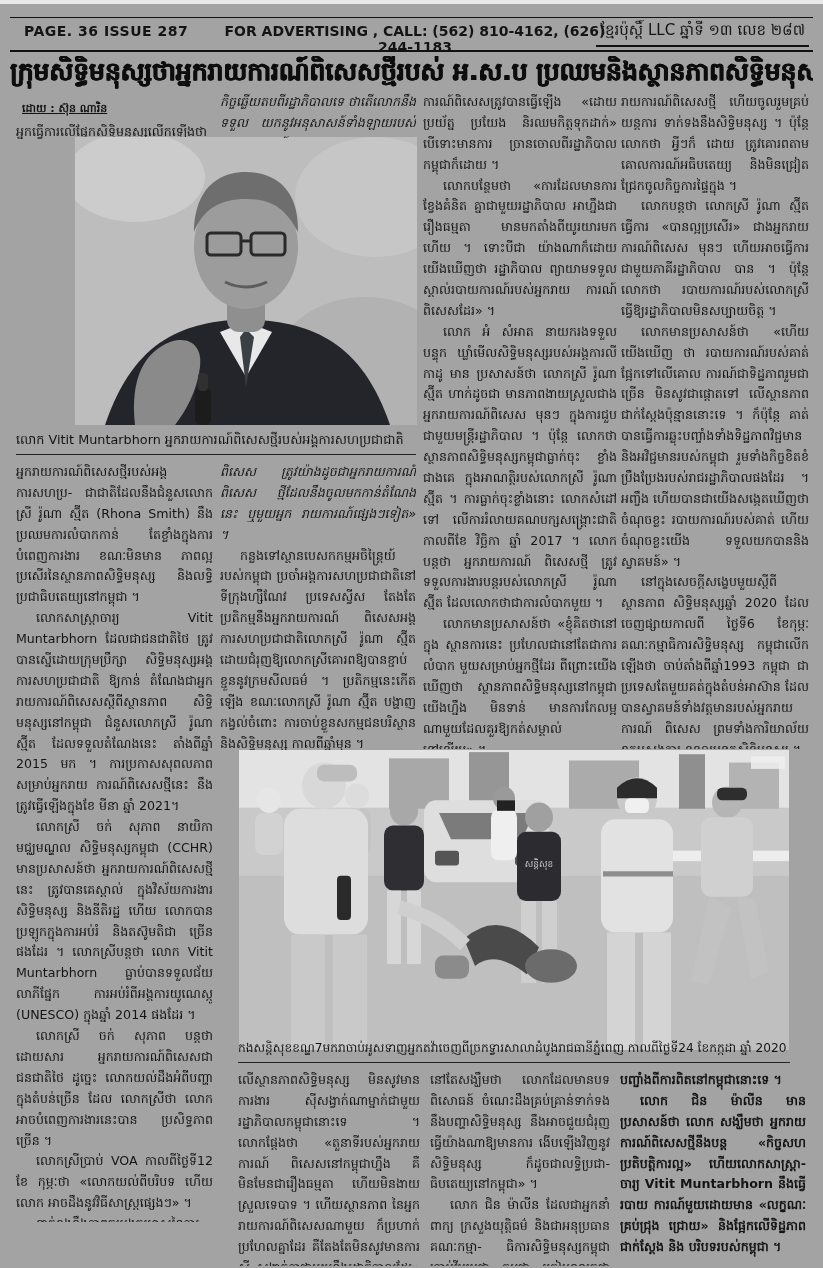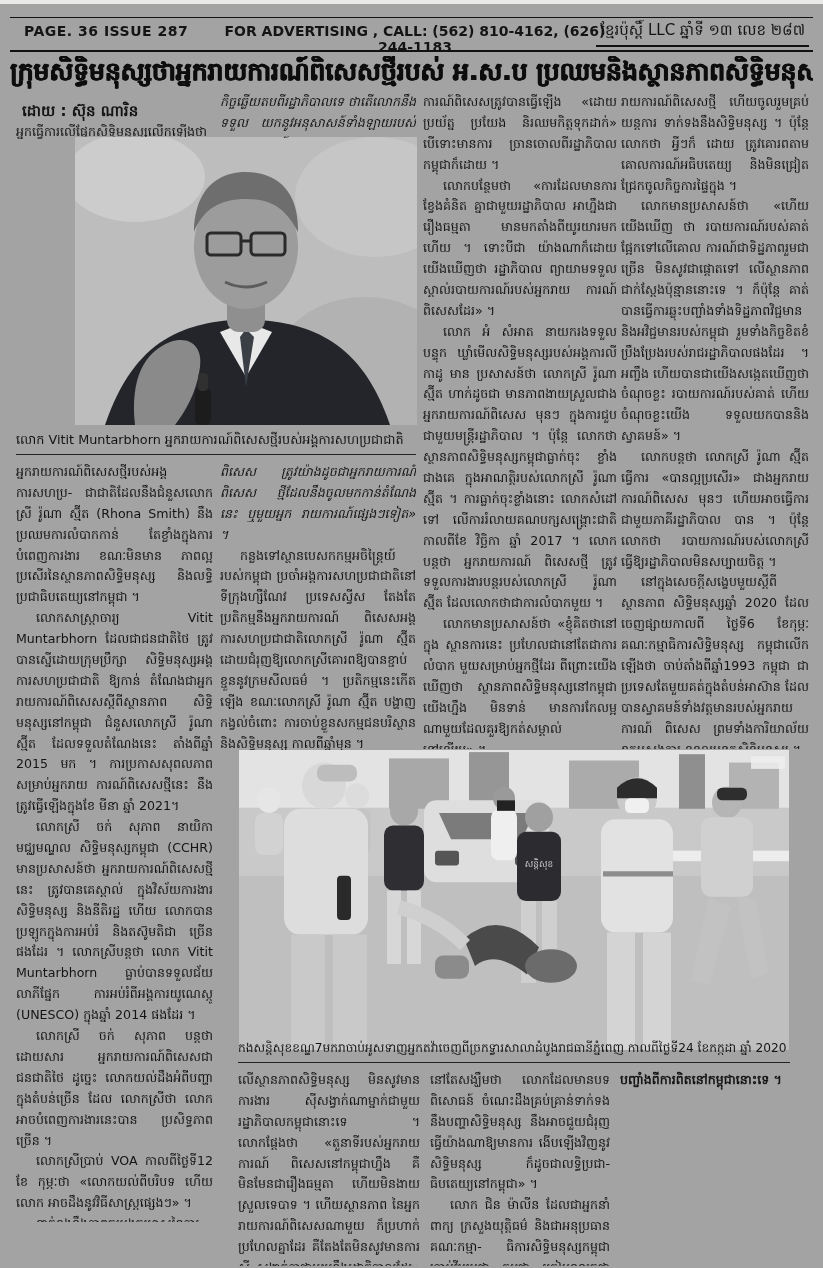--- a/index.html
+++ b/index.html
@@ -16,21 +16,21 @@
   .hdr-left  { position:absolute; left:24px;  top:19px; font-size:14px; font-weight:bold; letter-spacing:.5px; }
   .hdr-mid   { position:absolute; left:215px; top:19px; width:400px; text-align:center; font-size:14px; font-weight:bold; }
   .hdr-brand { position:absolute; right:14px; top:16px; font-size:15px; font-weight:normal; border-bottom:2px solid #111; padding:0 4px 3px 4px; }
   
   .headline {
     position:absolute; left:10px; right:10px; top:52px; height:40px;
     font-size:25px; font-weight:900; text-align:center; white-space:nowrap;
     color:#0d0d0d; text-shadow:0.7px 0 #0d0d0d, -0.3px 0 #0d0d0d;
     overflow:hidden;
   }
-  .byline { position:absolute; left:22px; top:97px; font-size:15px; font-weight:bold; }
+  .byline { position:absolute; left:22px; top:97px; font-size:11px; font-weight:bold;text-decoration:underline; }
   .lead-line { position:absolute; left:16px; top:118px; width:196px; font-size:12.5px; overflow:hidden; height:22px; }
   
   .txt { font-size:12.6px; line-height:1.66; text-align:justify; overflow:hidden; position:absolute; }
   .txt p { text-indent:0; margin:0; }
   .txt p.indent { text-indent:20px; }
   .txt p.italic { font-style:italic; }
   .col2top { left:220px; top:88px;  width:196px; height:46px; font-style:italic; }
   .col1    { left:16px;  top:458px; width:197px; height:760px; }
   .col2mid { left:220px; top:458px; width:196px; height:288px; }
   .col3    { left:423px; top:88px;  width:194px; height:657px; }
@@ -112,22 +112,22 @@
       <p class="indent">កន្លងទៅស្ថានបេសកកម្មអចិន្ត្រៃយ៍របស់កម្ពុជា ប្រចាំអង្គការសហប្រជាជាតិនៅទីក្រុងហ្សឺណែវ ប្រទេសស្វីស តែងតែប្រតិកម្មនឹងអ្នករាយការណ៍ ពិសេសអង្គការសហប្រជាជាតិលោកស្រី រ៉ូណា ស្ម៊ីត ដោយជំរុញឱ្យលោកស្រីគោរពឱ្យបានខ្ជាប់ ខ្ជួននូវក្រមសីលធម៌ ។ ប្រតិកម្មនេះកើតឡើង ខណៈលោកស្រី រ៉ូណា ស្ម៊ីត បង្ហាញកង្វល់ចំពោះ ការចាប់ខ្លួនសកម្មជនបរិស្ថាន និងសិទ្ធិមនុស្ស កាលពីឆ្នាំមុន ។</p>
     </div>
   <div class="txt col3">
       <p>ការណ៍ពិសេសត្រូវបានធ្វើឡើង «ដោយប្រយ័ត្ន ប្រយែង និរឈមកិត្តទុកដាក់» បើទោះមានការ ច្រានចោលពីរដ្ឋាភិបាលកម្ពុជាក៏ដោយ ។</p>
       <p class="indent">លោកបន្ថែមថា «ការដែលមានការខ្វែងគំនិត គ្នាជាមួយរដ្ឋាភិបាល អាហ្នឹងជារឿងធម្មតា មានមកតាំងពីយូរយារមកហើយ ។ ទោះបីជា យ៉ាងណាក៏ដោយ យើងឃើញថា រដ្ឋាភិបាល ព្យាយាមទទួលស្គាល់របាយការណ៍របស់អ្នករាយ ការណ៍ពិសេសដែរ» ។</p>
       <p class="indent">លោក អំ សំអាត នាយករងទទួលបន្ទុក ឃ្លាំមើលសិទ្ធិមនុស្សរបស់អង្គការលីកាដូ មាន ប្រសាសន៍ថា លោកស្រី រ៉ូណា ស្ម៊ីត ហាក់ដូចជា មានភាពងាយស្រួលជាងអ្នករាយការណ៍ពិសេស មុនៗ ក្នុងការជួបជាមួយមន្ត្រីរដ្ឋាភិបាល ។ ប៉ុន្តែ លោកថា ស្ថានភាពសិទ្ធិមនុស្សកម្ពុជាធ្លាក់ចុះ ខ្លាំងជាងគេ ក្នុងអាណត្តិរបស់លោកស្រី រ៉ូណា ស្ម៊ីត ។ ការធ្លាក់ចុះខ្លាំងនោះ លោកសំដៅទៅ លើការរំលាយគណបក្សសង្គ្រោះជាតិ កាលពីខែ វិច្ឆិកា ឆ្នាំ 2017 ។ លោកបន្តថា អ្នករាយការណ៍ ពិសេសថ្មី ត្រូវទទួលការងារបន្តរបស់លោកស្រី រ៉ូណា ស្ម៊ីត ដែលលោកថាជាការលំបាកមួយ ។</p>
       <p class="indent">លោកមានប្រសាសន៍ថា «ខ្ញុំគិតថានៅក្នុង ស្ថានការនេះ ប្រហែលជានៅតែជាការលំបាក មួយសម្រាប់អ្នកថ្មីដែរ ពីព្រោះយើងឃើញថា ស្ថានភាពសិទ្ធិមនុស្សនៅកម្ពុជាយើងហ្នឹង មិនទាន់ មានការកែលម្អណាមួយដែលគួរឱ្យកត់សម្គាល់ នៅឡើយ» ។</p>
     </div>
   <div class="txt col4">
       <p>រាយការណ៍ពិសេសថ្មី ហើយចូលរួមគ្រប់យន្តការ ទាក់ទងនឹងសិទ្ធិមនុស្ស ។ ប៉ុន្តែលោកថា អ្វីៗក៏ ដោយ ត្រូវគោរពតាមគោលការណ៍អធិបតេយ្យ និងមិនជ្រៀតជ្រែកចូលកិច្ចការផ្ទៃក្នុង ។</p>
+      <p class="indent">លោកបន្តថា លោកស្រី រ៉ូណា ស្ម៊ីត ធ្វើការ «បានល្អប្រសើរ» ជាងអ្នករាយការណ៍ពិសេស មុនៗ ហើយអាចធ្វើការជាមួយភាគីរដ្ឋាភិបាល បាន ។ ប៉ុន្តែលោកថា របាយការណ៍របស់លោកស្រី ធ្វើឱ្យរដ្ឋាភិបាលមិនសប្បាយចិត្ត ។</p>
       <p class="indent">លោកមានប្រសាសន៍ថា «ហើយយើងឃើញ ថា របាយការណ៍របស់គាត់ផ្អែកទៅលើគោល ការណ៍ជាទិដ្ឋភាពរួមជាច្រើន មិនសូវជាផ្តោតទៅ លើស្ថានភាពជាក់ស្តែងប៉ុន្មាននោះទេ ។ ក៏ប៉ុន្តែ គាត់បានធ្វើការឆ្លុះបញ្ចាំងទាំងទិដ្ឋភាពវិជ្ជមាន និងអវិជ្ជមានរបស់កម្ពុជា រួមទាំងកិច្ចខិតខំ ប្រឹងប្រែងរបស់រាជរដ្ឋាភិបាលផងដែរ ។ អញ្ចឹង ហើយបានជាយើងសង្កេតឃើញថា ចំណុចខ្លះ របាយការណ៍របស់គាត់ ហើយចំណុចខ្លះយើង ទទួលយកបាននិងស្វាគមន៍» ។</p>
-      <p class="indent">លោកបន្តថា លោកស្រី រ៉ូណា ស្ម៊ីត ធ្វើការ «បានល្អប្រសើរ» ជាងអ្នករាយការណ៍ពិសេស មុនៗ ហើយអាចធ្វើការជាមួយភាគីរដ្ឋាភិបាល បាន ។ ប៉ុន្តែលោកថា របាយការណ៍របស់លោកស្រី ធ្វើឱ្យរដ្ឋាភិបាលមិនសប្បាយចិត្ត ។</p>
       <p class="indent">នៅក្នុងសេចក្តីសង្ខេបមួយស្តីពីស្ថានភាព សិទ្ធិមនុស្សឆ្នាំ 2020 ដែលចេញផ្សាយកាលពី ថ្ងៃទី6 ខែកុម្ភៈ គណៈកម្មាធិការសិទ្ធិមនុស្ស កម្ពុជាលើកឡើងថា ចាប់តាំងពីឆ្នាំ1993 កម្ពុជា ជាប្រទេសតែមួយគត់ក្នុងតំបន់អាស៊ាន ដែល បានស្វាគមន៍ទាំងវត្តមានរបស់អ្នករាយការណ៍ ពិសេស ព្រមទាំងការិយាល័យឧត្តមស្នងការ ទទួលបន្ទុកសិទ្ធិមនុស្ស ។</p>
     </div>
 
   <div class="photo2">
     <svg viewBox="0 0 550 286" preserveAspectRatio="none">
       <rect width="550" height="286" fill="#c9c9c9"></rect>
 
       <rect x="0" y="0" width="550" height="55" fill="#e3e3e3"></rect>
       <rect x="150" y="8" width="60" height="48" fill="#a8a8a8"></rect>
       <rect x="230" y="2" width="40" height="54" fill="#969696"></rect>
@@ -197,15 +197,16 @@
 
   <div class="txt col2bot">
       <p>លើស្ថានភាពសិទ្ធិមនុស្ស មិនសូវមានការងារ ស៊ីសង្វាក់ណាម្នាក់ជាមួយរដ្ឋាភិបាលកម្ពុជានោះទេ ។ លោកផ្តែងថា «តួនាទីរបស់អ្នករាយការណ៍ ពិសេសនៅកម្ពុជាហ្នឹង គឺមិនមែនជារឿងធម្មតា ហើយមិនងាយស្រួលទេបាទ ។ ហើយស្ថានភាព នៃអ្នករាយការណ៍ពិសេសណាមួយ ក៏ប្រហាក់ ប្រហែលគ្នាដែរ គឺតែងតែមិនសូវមានការស៊ី សង្វាក់គ្នាជាមួយនឹងរដ្ឋាភិបាលដែរ» ។</p>
     </div>
   <div class="txt col3bot">
       <p>នៅតែសង្ឃឹមថា លោកដែលមានបទពិសោធន៍ ចំណេះដឹងគ្រប់គ្រាន់ទាក់ទងនឹងបញ្ហាសិទ្ធិមនុស្ស នឹងអាចជួយជំរុញធ្វើយ៉ាងណាឱ្យមានការ ងើបឡើងវិញនូវសិទ្ធិមនុស្ស ក៏ដូចជាលទ្ធិប្រជា- ធិបតេយ្យនៅកម្ពុជា» ។</p>
       <p class="indent">លោក ជិន ម៉ាលីន ដែលជាអ្នកនាំពាក្យ ក្រសួងយុត្តិធម៌ និងជាអនុប្រធានគណៈកម្មា- ធិការសិទ្ធិមនុស្សកម្ពុជាប្រាប់វីអូអេថា កម្ពុជា ត្រៀមខ្លួនរួចជាស្រេចក្នុងការធ្វើការជាមួយអ្នក</p>
     </div>
   <div class="txt col4bot">
       <p>បញ្ចាំងពីការពិតនៅកម្ពុជានោះទេ ។</p>
+      <p class="indent">លោក ជិន ម៉ាលីន មានប្រសាសន៍ថា លោក សង្ឃឹមថា អ្នករាយការណ៍ពិសេសថ្មីនឹងបន្ត «កិច្ចសហប្រតិបត្តិការល្អ» ហើយលោកសាស្ត្រា- ចារ្យ Vitit Muntarbhorn នឹងធ្វើរបាយ ការណ៍មួយដោយមាន «លក្ខណៈគ្រប់ជ្រុង ជ្រោយ» និងផ្អែកលើទិដ្ឋភាពជាក់ស្តែង និង បរិបទរបស់កម្ពុជា ។</p>
     </div>
 
 </div>
 
 </body></html>

